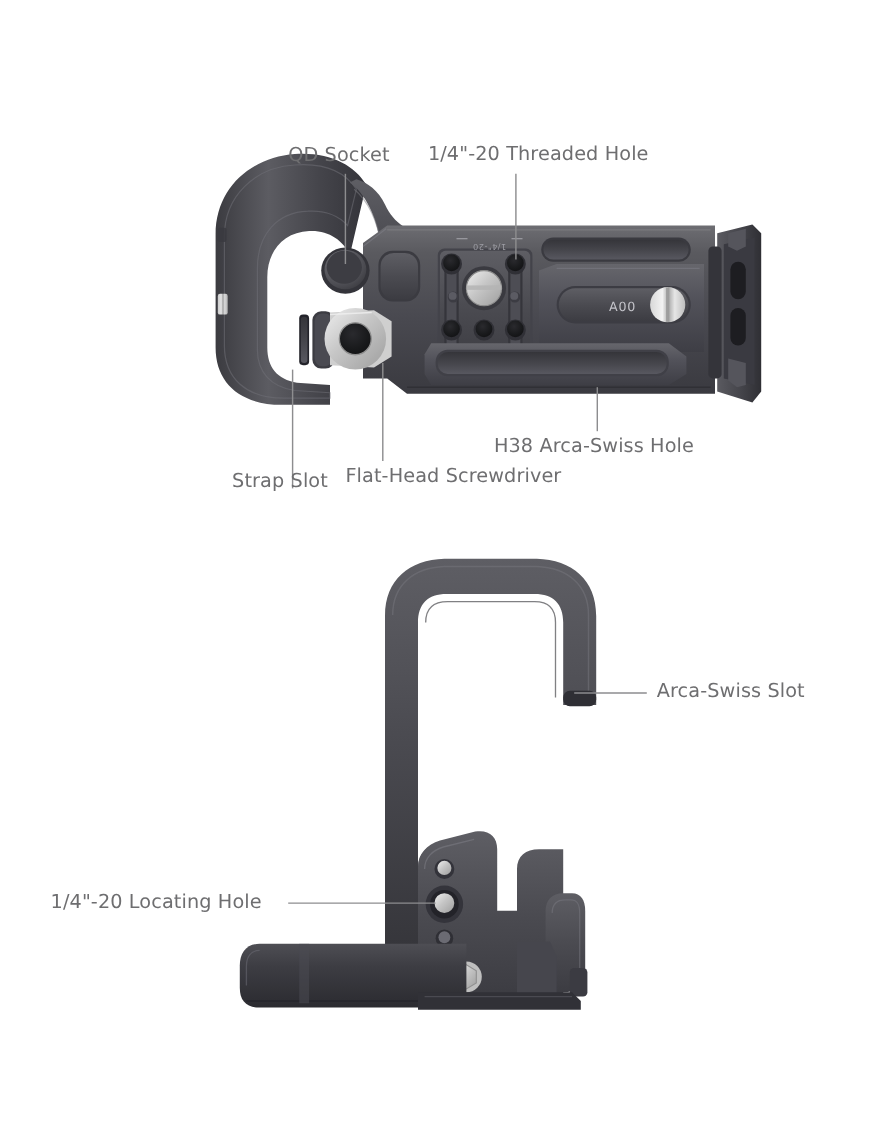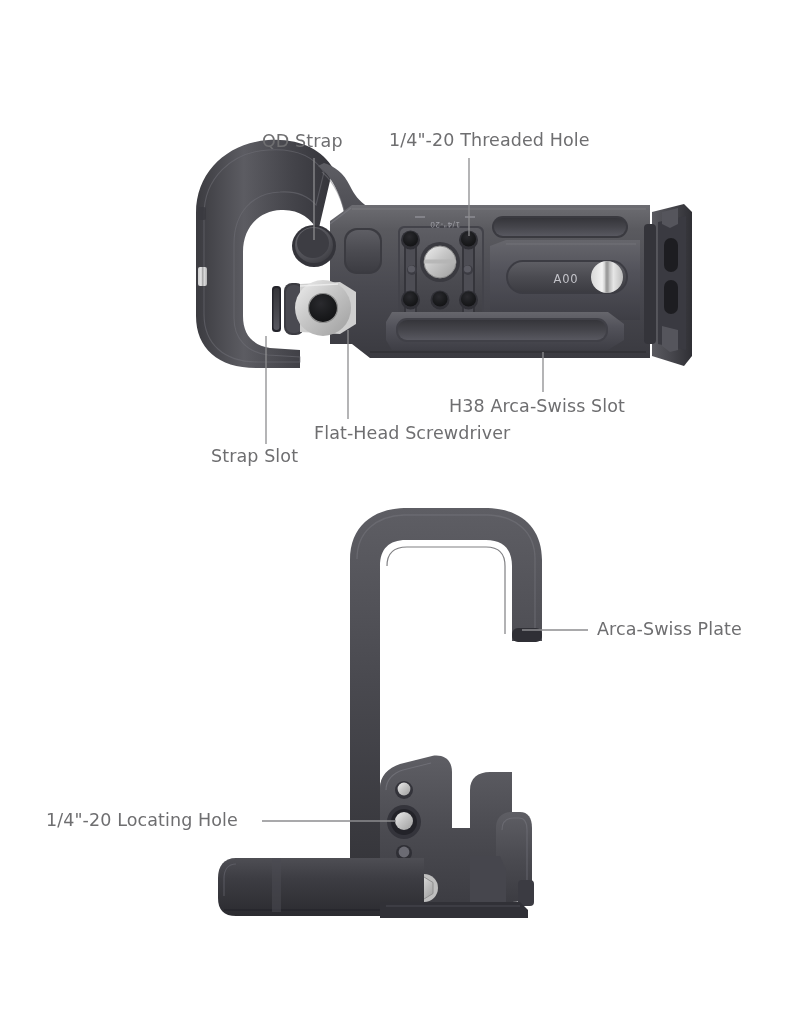--- a/index.html
+++ b/index.html
@@ -31,21 +31,21 @@
     font-size: 17.5px;
     color: #6e6e70;
     white-space: nowrap;
     letter-spacing: 0.1px;
     line-height: 1;
   }
   .lbl-qd          { left: 262px; top: 133px; }
   .lbl-threaded    { left: 389px; top: 132px; }
   .lbl-h38         { left: 449px; top: 398px; }
   .lbl-flat        { left: 314px; top: 425px; }
-  .lbl-strap       { left: 211px; top: 448px; }
+  .lbl-strap       { left: 211px; top: 430px; }
   .lbl-arca        { left: 597px; top: 621px; }
   .lbl-locating    { left: 46px; top: 812px; }
 </style>
 </head>
 <body>
 
 <div class="stage">
 <svg viewBox="0 0 800 1024" xmlns="http://www.w3.org/2000/svg">
   <defs>
     <linearGradient id="gBodyV" x1="0" y1="0" x2="0" y2="1">
@@ -412,25 +412,25 @@
     </g>
   </g>
 
   <g stroke="#8d8d8f" stroke-width="1.3" fill="none">
     <line x1="522" y1="630" x2="588" y2="630"></line>
     <line x1="262" y1="821" x2="396" y2="821"></line>
   </g>
 </svg>
 </div>
 
-<div class="callout-label lbl-qd">QD Strap</div>
+<div class="callout-label lbl-qd">QD Socket</div>
 
 <div class="callout-label lbl-threaded">1/4"-20 Threaded Hole</div>
 
-<div class="callout-label lbl-h38">H38 Arca-Swiss Slot</div>
+<div class="callout-label lbl-h38">H38 Arca-Swiss Hole</div>
 
 <div class="callout-label lbl-flat">Flat-Head Screwdriver</div>
 
 <div class="callout-label lbl-strap">Strap Slot</div>
 
-<div class="callout-label lbl-arca">Arca-Swiss Plate</div>
+<div class="callout-label lbl-arca">Arca-Swiss Slot</div>
 
 <div class="callout-label lbl-locating">1/4"-20 Locating Hole</div>
 
 </body></html>

